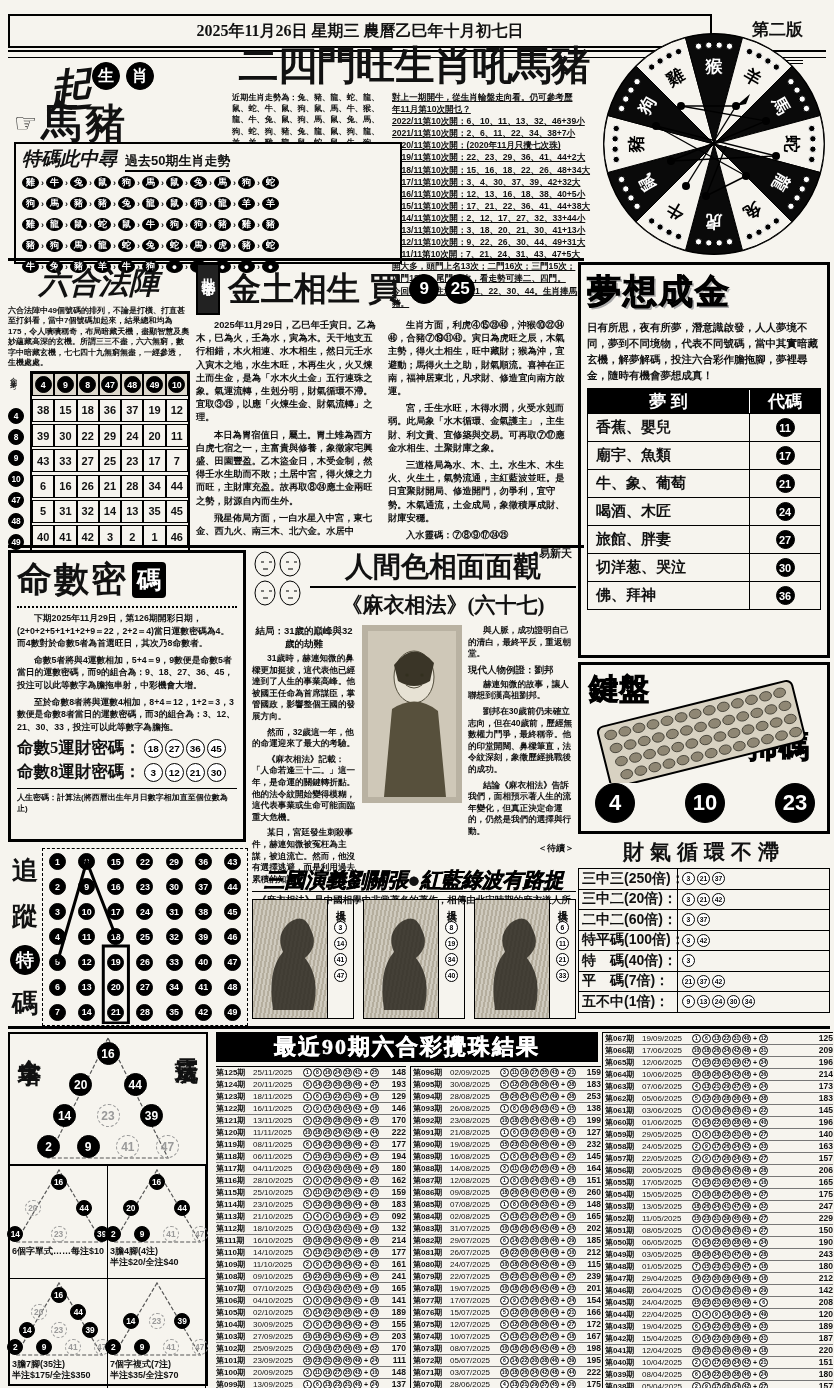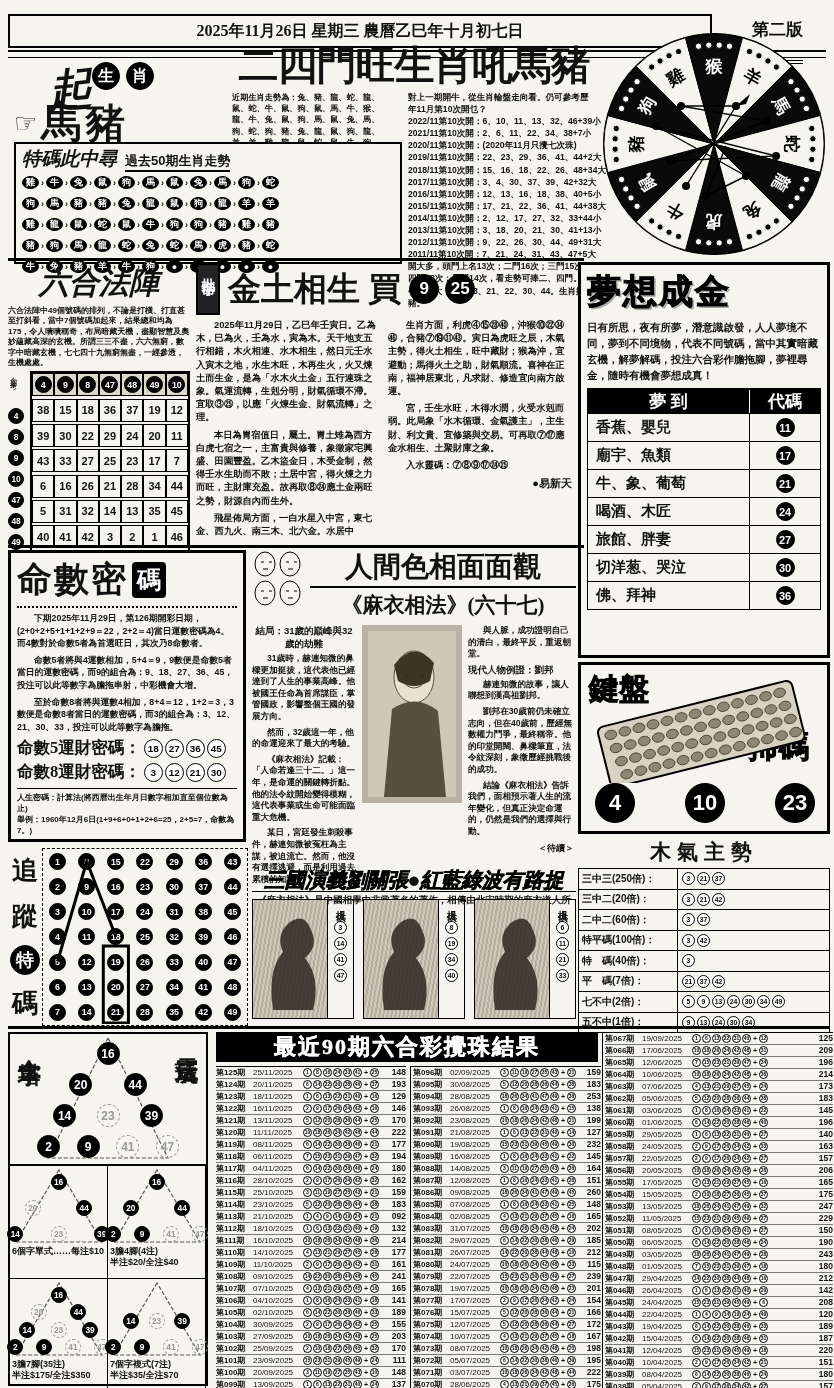--- a/index.html
+++ b/index.html
@@ -30,21 +30,21 @@
   .szrow .cc{width:17px;height:13px;border-radius:50%;font-size:9px;background:#000;color:#fff;}
   .szrow .arr{font-size:9px;font-weight:bold;}
   .hist{font-size:8.6px;line-height:12.1px;font-weight:bold;white-space:nowrap;}
   .fzcell{display:flex;align-items:center;justify-content:center;border:1px solid #000;
           font-size:11px;font-weight:bold;}
   .dreamrow{display:flex;align-items:center;border-top:1.5px solid #000;height:27px;}
   .dreamrow .dlab{flex:1;font-size:15px;font-weight:bold;padding-left:8px;}
   .dreamrow .dcode{width:70px;display:flex;justify-content:center;border-left:1.5px solid #000;
                    align-self:stretch;align-items:center;}
   .arrowrow{display:flex;align-items:center;border-top:1.2px solid #000;height:19.5px;}
-  .arrowrow .alab{width:95px;font-size:10px;font-weight:bold;white-space:nowrap;padding-left:3px;}
+  .arrowrow .alab{width:95px;font-size:14px;font-weight:bold;white-space:nowrap;padding-left:3px;}
   .arrowrow .anums{flex:1;display:flex;gap:2px;align-items:center;border-left:1.2px solid #000;
                    align-self:stretch;padding-left:4px;}
   .arrowrow .cc{width:13px;height:13px;font-size:7px;}
   .panel{display:flex;}
   .pimg{width:74px;height:118px;border:1.5px solid #000;background:
         repeating-linear-gradient(100deg,#cfcabe 0 2px,#b5ae9e 2px 4px);position:relative;overflow:hidden;}
   .pside{width:25px;border:1.5px solid #000;border-left:none;display:flex;flex-direction:column;
          align-items:center;padding-top:2px;}
   .pside .cc{width:13px;height:13px;font-size:7px;margin-top:3px;}
   .cap{font-size:9px;font-weight:bold;line-height:11px;}
@@ -70,21 +70,21 @@
       <span class="cc inv" style="height: 28px; width: 28px; font-size: 16px;">肖</span>
     </div>
   <div class="abs" style="left:14px;top:96px;display:flex;align-items:center;gap:4px;">
     <span style="font-size:26px;">☞</span>
     <span class="serif b" style="font-size:40px;letter-spacing:4px;">馬豬</span>
   </div>
   <div class="abs serif b" style="left:238px;top:38px;width:352px;font-size:40px;letter-spacing:-1px;text-align:center;">二四門旺生肖吼馬豬</div>
 
   <div class="abs" style="left:232px;top:92px;width:158px;font-size:8.2px;line-height:11.2px;font-weight:bold;">近期生肖走勢為：兔、豬、龍、蛇、龍、鼠、蛇、牛、鼠、狗、鼠、馬、牛、猴、龍、牛、兔、鼠、狗、馬、鼠、兔、馬、狗、蛇、狗、豬、兔、龍、鼠、狗、龍、羊、羊、雞、龍、鼠、蛇、鼠、牛、狗、狗、豬、雞、豬、豬、狗、馬、龍、蛇、兔、蛇、馬、虎、豬、蛇、牛、兔、豬、羊、牛，較少翻</div>
 
-  <div class="abs" style="left:408px;top:92px;width:188px;">
+  <div class="abs" style="left:392px;top:92px;width:188px;text-decoration:underline;">
     <div class="hist" style="white-space:normal;line-height:11.6px;">對上一期開牛，從生肖輪盤走向看。仍可參考歷年11月第10次開乜？</div>
     <div id="hist-rows">
         <div class="hist">2022/11第10次開：6、10、11、13、32、46+39小</div>
         <div class="hist">2021/11第10次開：2、6、11、22、34、38+7小</div>
         <div class="hist">2020/11第10次開：(2020年11月只攪七次珠)</div>
         <div class="hist">2019/11第10次開：22、23、29、36、41、44+2大</div>
         <div class="hist">2018/11第10次開：15、16、18、22、26、48+34大</div>
         <div class="hist">2017/11第10次開：3、4、30、37、39、42+32大</div>
         <div class="hist">2016/11第10次開：12、13、16、18、38、40+5小</div>
         <div class="hist">2015/11第10次開：17、21、22、36、41、44+38大</div>
@@ -406,20 +406,21 @@
     <div style="display:flex;gap:8px;margin-top:4px;">
       <div id="jintu-c1" style="width:184px;font-size:9.3px;line-height:13.2px;font-weight:bold;">
           <p style="text-indent: 18px;">2025年11月29日，乙巳年壬寅日。乙為木，巳為火，壬為水，寅為木。天干地支五行相錯，木火相連、水木相生，然日元壬水入寅木之地，水生木旺，木再生火，火又煉土而生金，是為「水木火土金」五行連珠之象。氣運流轉，生剋分明，財氣循環不滯。宜取③㉕，以應「火煉生金、財氣流轉」之理。</p>
           <p style="text-indent: 18px;">本日為胃宿值日，屬土。胃土雉為西方白虎七宿之一，主富貴與修養，象徵家宅興盛、田園豐盈。乙木盜金日，木受金制，然得壬水生助而不敗；土居中宮，得火煉之力而旺，主財庫充盈。故再取⑧㉔應土金兩旺之勢，財源自內而生外。</p>
           <p style="text-indent: 18px;">飛星佈局方面，一白水星入中宮，東七金、西九火、南三木、北六金。水居中</p>
         </div>
       <div style="width:184px;">
         <div id="jintu-c2" style="font-size:9.3px;line-height:13.2px;font-weight:bold;">
             <p style="text-indent: 18px;">生肖方面，利虎④⑮㉘㊵，沖猴⑩㉒㉞㊻，合豬⑦⑲㉛㊸。寅日為虎旺之辰，木氣主勢，得火土相生，旺中藏財；猴為沖，宜避動；馬得火土之助，財氣順流。喜神在正南，福神居東北，凡求財、修造宜向南方啟運。</p>
             <p style="text-indent: 18px;">宮，壬生水旺，木得水潤，火受水剋而弱。此局象「水木循環、金氣護主」，主生財、利文貴、宜修築與交易。可再取⑦⑰應金水相生、土聚財庫之象。</p>
+            <p style="text-indent: 18px;">三道格局為水、木、土。水生木、木生火、火生土，氣勢流通，主紅藍波並旺。是日宜聚財開局、修造開門，勿爭利，宜守勢。木氣通流，土金成局，象徵積厚成財、財庫安穩。</p>
             <p style="text-indent: 18px;">入水靈碼：⑦⑧⑨⑰㉔㉕</p>
           </div>
         <div class="b" style="text-align:right;font-size:11px;margin-top:2px;">●易新天</div>
       </div>
     </div>
   </div>
 
   <div class="abs bx" style="left:578px;top:262px;width:252px;height:396px;border-width:3px;padding:4px 6px;box-sizing:border-box;">
     <div class="serif b" style="font-size:34px;letter-spacing:2px;text-shadow:2px 2px 0 #aaa;-webkit-text-stroke:1px #000;">夢想成金</div>
     <div style="font-size:10.5px;line-height:16px;font-weight:bold;margin-top:4px;">日有所思，夜有所夢，潛意識啟發，人人夢境不同，夢到不同境物，代表不同號碼，當中其實暗藏玄機，解夢解碼，投注六合彩作膽拖腳，夢裡尋金，隨時有機會夢想成真！</div>
@@ -500,21 +501,20 @@
       <span class="serif b" style="font-size:16.5px;">命數8運財密碼：</span>
       <span id="ms-n8" style="display:flex;gap:2px;">
           <span class="cc " style="height: 19px; width: 19px; font-size: 9.88px;">3</span>
           <span class="cc " style="height: 19px; width: 19px; font-size: 9.88px;">12</span>
           <span class="cc " style="height: 19px; width: 19px; font-size: 9.88px;">21</span>
           <span class="cc " style="height: 19px; width: 19px; font-size: 9.88px;">30</span>
         </span>
     </div>
     <div style="font-size:8px;line-height:11px;font-weight:bold;margin-top:5px;border-top:1px solid #000;padding-top:3px;">
       <div>人生密碼：計算法(將西曆出生年月日數字相加直至個位數為止)</div>
-      <div>舉例：1960年12月6日(1+9+6+0+1+2+6=25，2+5=7，命數為7。)</div>
     </div>
   </div>
 
   <div class="abs" style="left:252px;top:548px;width:324px;height:312px;">
     <svg class="abs" width="52" height="58" style="left:0;top:2px;">
       <g stroke="#000" fill="none" stroke-width="1">
         <ellipse cx="13" cy="14" rx="10" ry="12"></ellipse>
           <ellipse cx="38" cy="14" rx="10" ry="12"></ellipse>
         <ellipse cx="13" cy="43" rx="10" ry="12"></ellipse>
           <ellipse cx="38" cy="43" rx="10" ry="12"></ellipse>
@@ -623,21 +623,21 @@
       </g>
     </svg>
     <div id="kb-nums" class="abs" style="left:14px;top:118px;width:220px;display:flex;justify-content:space-between;">
         <span class="cc inv" style="height: 40px; width: 40px; font-size: 22px;">4</span>
         <span class="cc inv" style="height: 40px; width: 40px; font-size: 22px;">10</span>
         <span class="cc inv" style="height: 40px; width: 40px; font-size: 22px;">23</span>
       </div>
   </div>
 
   <div class="abs" style="left:578px;top:838px;width:252px;height:190px;">
-    <div class="serif b" style="font-size:21px;text-align:center;letter-spacing:6px;">木氣主勢</div>
+    <div class="serif b" style="font-size:21px;text-align:center;letter-spacing:6px;">財氣循環不滯</div>
     <div id="arrow-rows" style="border:1.5px solid #000;border-top:none;margin-top:2px;">
         <div class="arrowrow">
           <div class="alab">三中三(250倍)：</div>
           <div class="anums">
             <span class="cc " style="height: 13px; width: 13px; font-size: 6.76px;">3</span>
             <span class="cc " style="height: 13px; width: 13px; font-size: 6.76px;">21</span>
             <span class="cc " style="height: 13px; width: 13px; font-size: 6.76px;">37</span>
           </div>
         </div>
         <div class="arrowrow">
@@ -667,32 +667,20 @@
           <div class="anums">
             <span class="cc " style="height: 13px; width: 13px; font-size: 6.76px;">3</span>
           </div>
         </div>
         <div class="arrowrow">
           <div class="alab">平　碼(7倍)：</div>
           <div class="anums">
             <span class="cc " style="height: 13px; width: 13px; font-size: 6.76px;">21</span>
             <span class="cc " style="height: 13px; width: 13px; font-size: 6.76px;">37</span>
             <span class="cc " style="height: 13px; width: 13px; font-size: 6.76px;">42</span>
-          </div>
-        </div>
-        <div class="arrowrow">
-          <div class="alab">七不中(2倍)：</div>
-          <div class="anums">
-            <span class="cc " style="height: 13px; width: 13px; font-size: 6.76px;">5</span>
-            <span class="cc " style="height: 13px; width: 13px; font-size: 6.76px;">9</span>
-            <span class="cc " style="height: 13px; width: 13px; font-size: 6.76px;">13</span>
-            <span class="cc " style="height: 13px; width: 13px; font-size: 6.76px;">24</span>
-            <span class="cc " style="height: 13px; width: 13px; font-size: 6.76px;">30</span>
-            <span class="cc " style="height: 13px; width: 13px; font-size: 6.76px;">34</span>
-            <span class="cc " style="height: 13px; width: 13px; font-size: 6.76px;">49</span>
           </div>
         </div>
         <div class="arrowrow">
           <div class="alab">五不中(1倍)：</div>
           <div class="anums">
             <span class="cc " style="height: 13px; width: 13px; font-size: 6.76px;">9</span>
             <span class="cc " style="height: 13px; width: 13px; font-size: 6.76px;">13</span>
             <span class="cc " style="height: 13px; width: 13px; font-size: 6.76px;">24</span>
             <span class="cc " style="height: 13px; width: 13px; font-size: 6.76px;">30</span>
             <span class="cc " style="height: 13px; width: 13px; font-size: 6.76px;">34</span>

